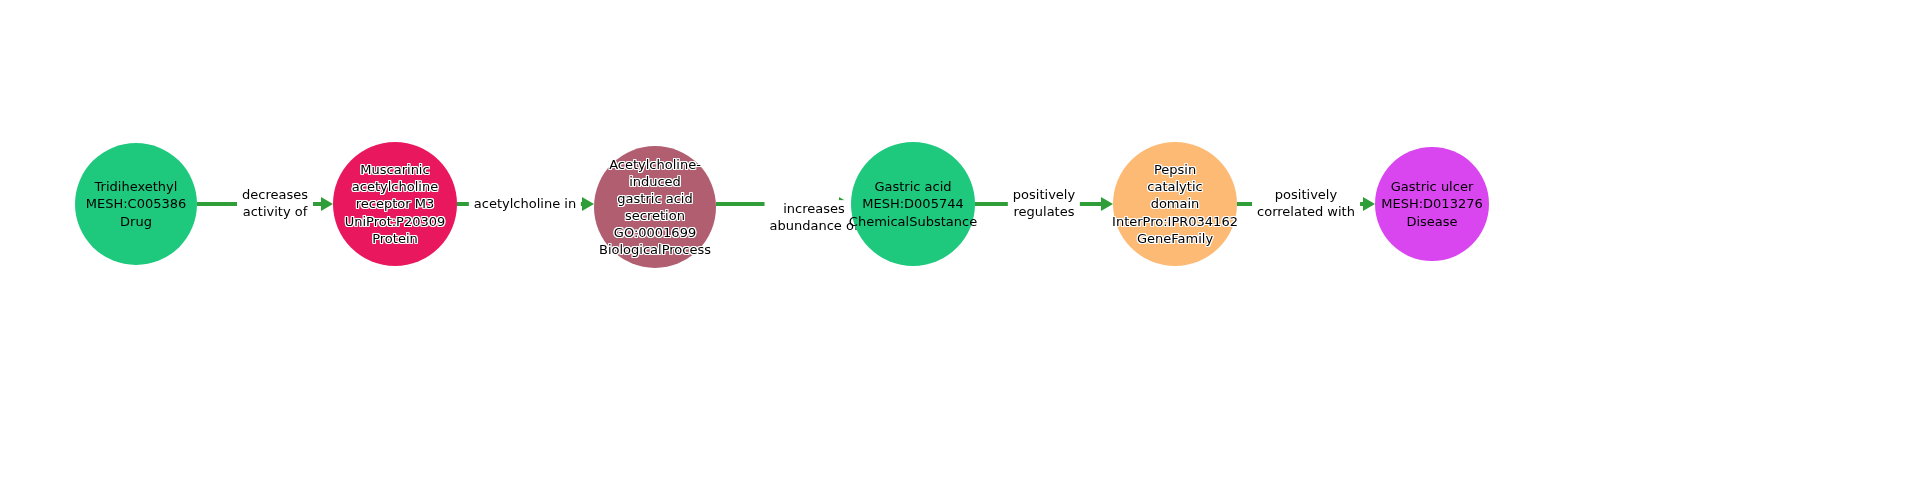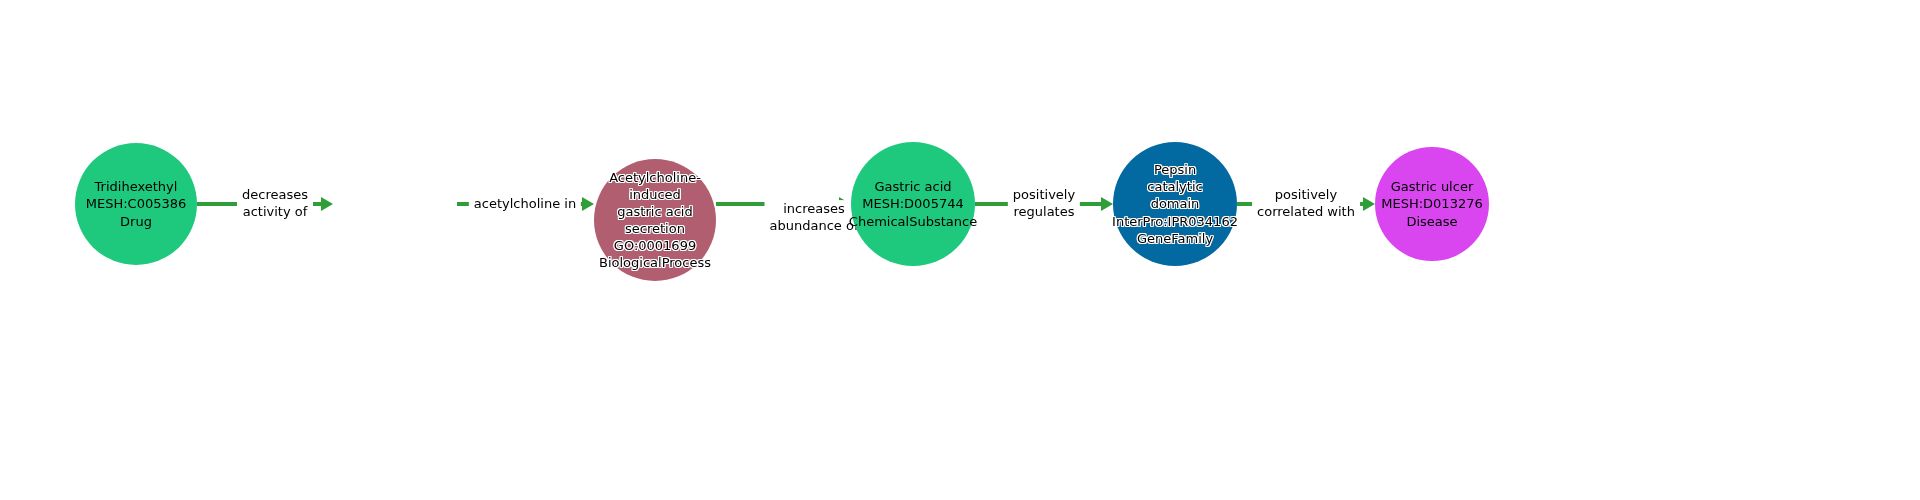--- a/index.html
+++ b/index.html
@@ -109,37 +109,44 @@
 regulates</div>
   <div class="edge-label" style="left:1306px;">positively
 correlated with</div>
 
   <div class="node" style="left: 75px; top: 143px; width: 122px; height: 122px; background-color: rgb(30, 201, 125); align-items: center;">
     <span class="node-text">Tridihexethyl
 MESH:C005386
 Drug</span>
   </div>
 
+  <div class="node halo" style="left: 333px; top: 142px; width: 124px; height: 124px; background-color: rgb(233, 23, 94);">
+    <span class="node-text">Muscarinic
+acetylcholine
+receptor M3
+UniProt:P20309
+Protein</span>
+  </div>
 
-  <div class="node halo" style="left: 594px; top: 159px; width: 122px; height: 122px; background-color: rgb(176, 94, 112);">
+  <div class="node halo" style="left: 594px; top: 146px; width: 122px; height: 122px; background-color: rgb(176, 94, 112);">
     <span class="node-text">Acetylcholine-
 induced
 gastric acid
 secretion
 GO:0001699
 BiologicalProcess</span>
   </div>
 
   <div class="node" style="left: 851px; top: 142px; width: 124px; height: 124px; background-color: rgb(30, 201, 125);">
     <span class="node-text">Gastric acid
 MESH:D005744
 ChemicalSubstance</span>
   </div>
 
-  <div class="node halo" style="left: 1113px; top: 142px; width: 124px; height: 124px; background-color: #0369a1;">
+  <div class="node halo" style="left: 1113px; top: 142px; width: 124px; height: 124px; background-color: #fdba74;">
     <span class="node-text">Pepsin
 catalytic
 domain
 InterPro:IPR034162
 GeneFamily</span>
   </div>
 
   <div class="node" style="left: 1375px; top: 147px; width: 114px; height: 114px; background-color: #d946ef; align-items: center;">
     <span class="node-text">Gastric ulcer
 MESH:D013276

